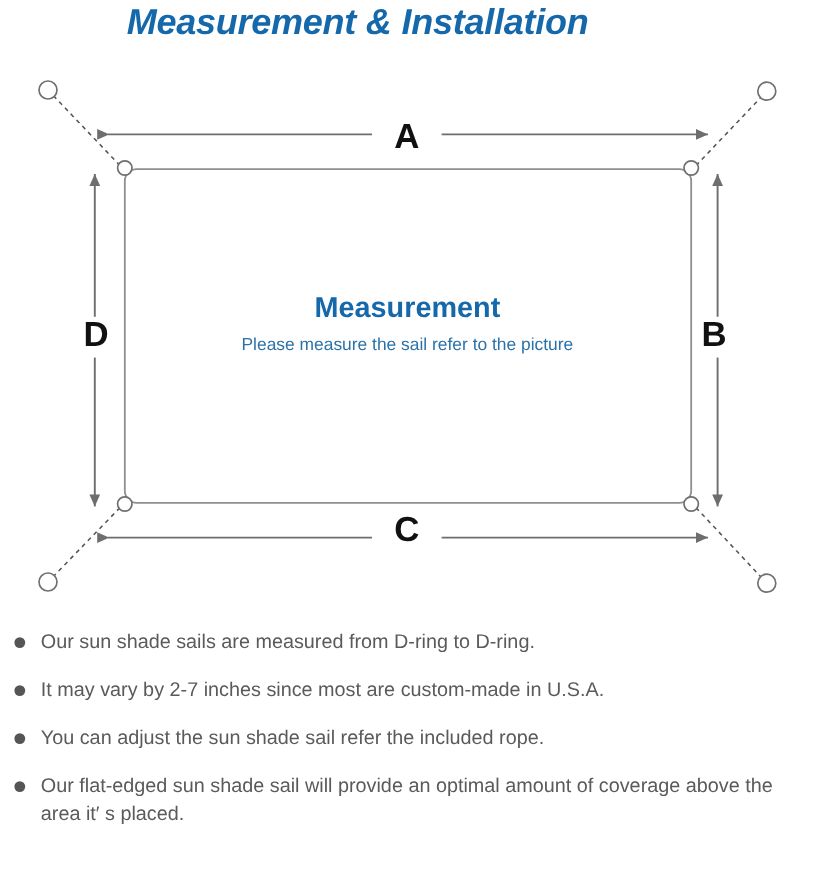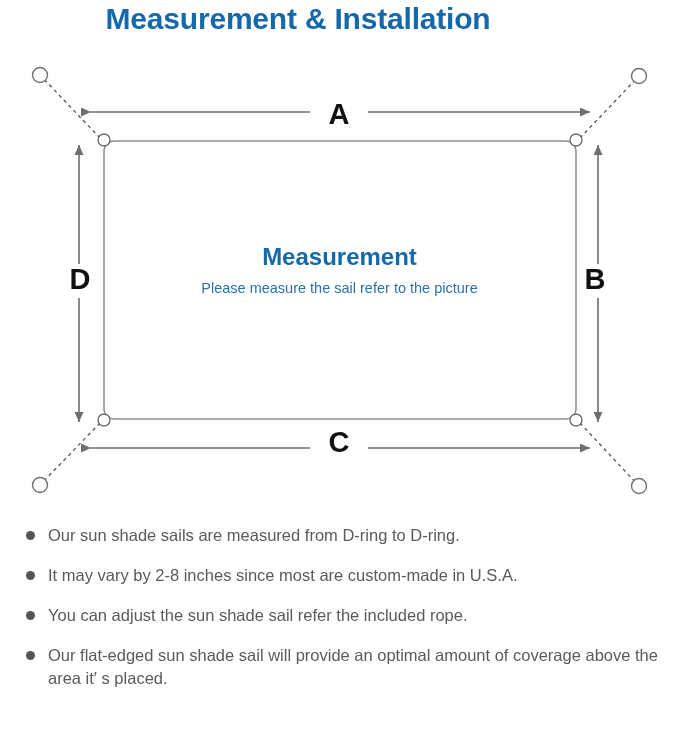--- a/index.html
+++ b/index.html
@@ -27,20 +27,21 @@
     position: absolute;
     top: 0px;
     left: 0;
     width: 596px;
     text-align: center;
     font-size: 30px;
     font-weight: bold;
     color: #1569ab;
     letter-spacing: -0.2px;
     line-height: 38px;
+    font-style: italic;
   }
 
   
   .diagram {
     position: absolute;
     top: 46px;
     left: 0;
     width: 679px;
     height: 470px;
   }
@@ -89,21 +90,21 @@
     top: 524px;
     left: 0;
     width: 679px;
     padding: 0;
     margin: 0;
   }
   .note {
     position: relative;
     display: flex;
     align-items: flex-start;
-    margin: 0 0 17px 16px;
+    margin: 0 0 17px 2px;
     padding: 0 16px 0 10px;
   }
   .note-bullet {
     flex: 0 0 auto;
     width: 9px;
     height: 9px;
     border-radius: 50%;
     background: #555555;
     margin: 7px 13px 0 0;
   }
@@ -176,21 +177,21 @@
 
   <div class="notes">
 
     <div class="note">
       <span class="note-bullet"></span>
       <span class="note-text">Our sun shade sails are measured from D-ring to D-ring.</span>
     </div>
 
     <div class="note">
       <span class="note-bullet"></span>
-      <span class="note-text">It may vary by 2-8 inches since most are custom-made in U.S.A.</span>
+      <span class="note-text">It may vary by 2-7 inches since most are custom-made in U.S.A.</span>
     </div>
 
 
     <div class="note">
       <span class="note-bullet"></span>
       <span class="note-text">You can adjust the sun shade sail refer the included rope.</span>
     </div>
 
     <div class="note">
       <span class="note-bullet"></span>

